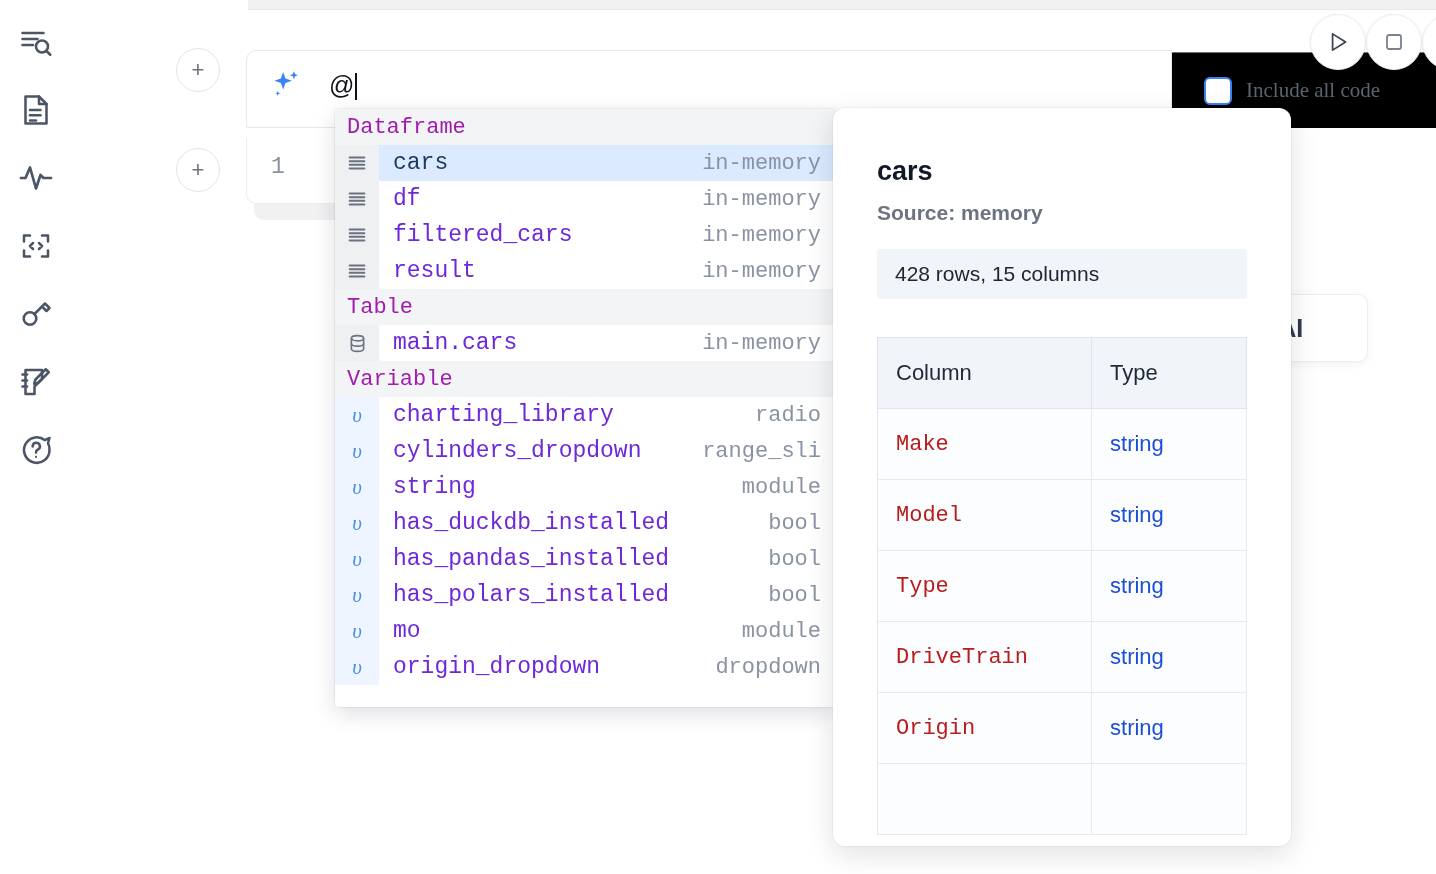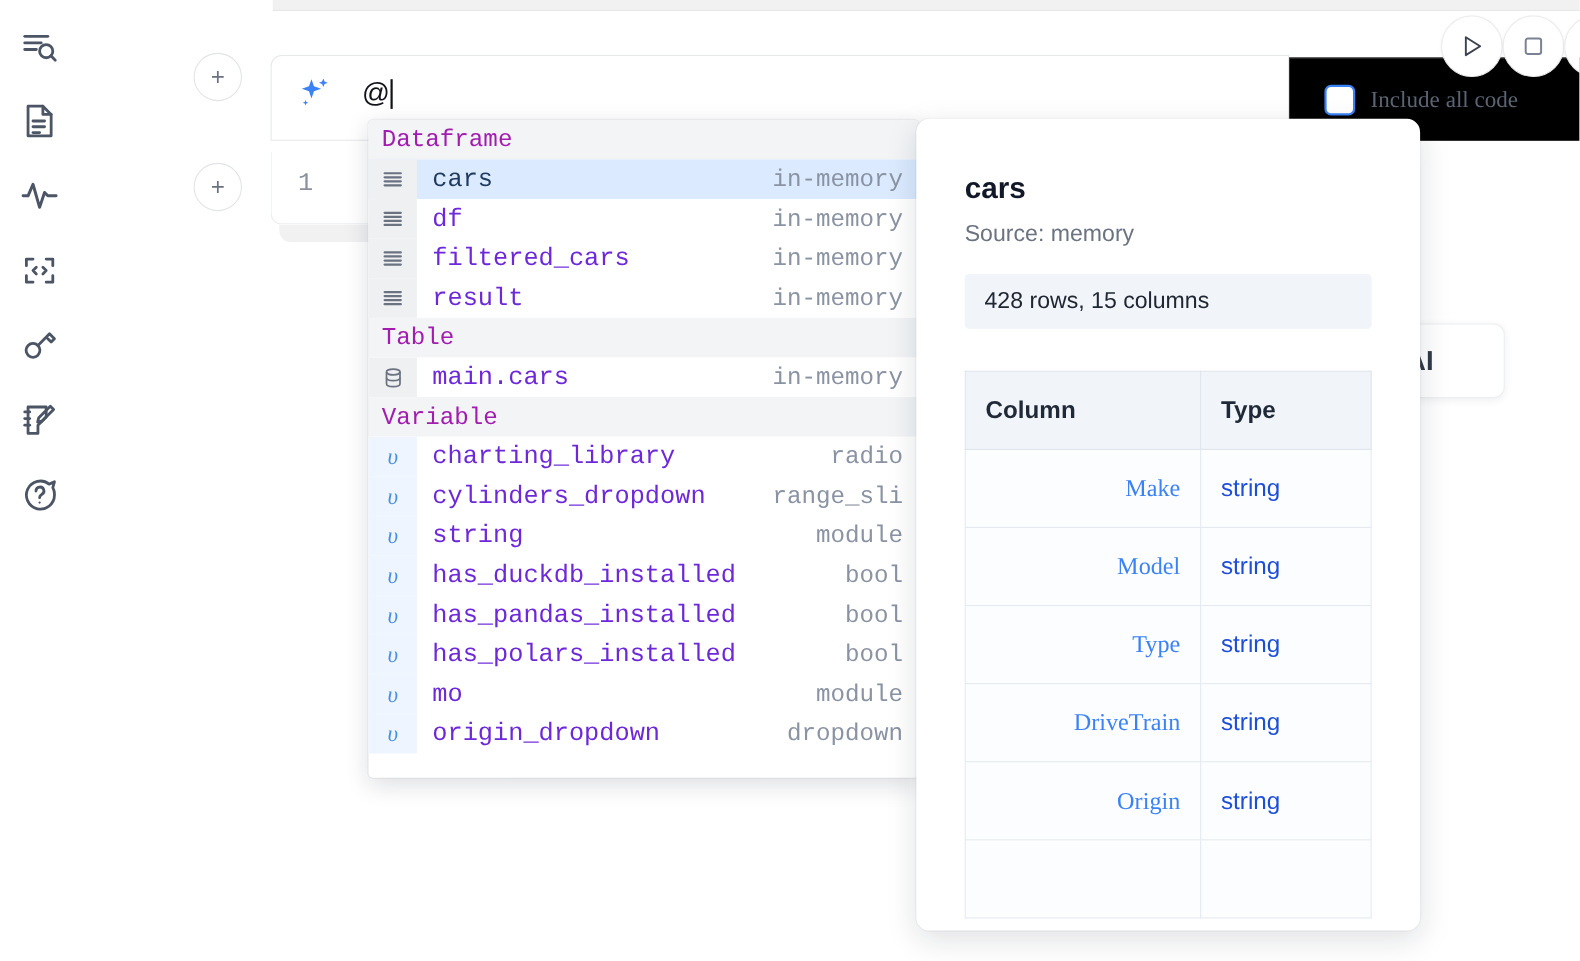--- a/index.html
+++ b/index.html
@@ -286,53 +286,53 @@
   .pv-title {
     font-size: 27px;
     font-weight: 700;
     color: #111827;
     margin: 0 0 14px 0;
   }
   .pv-source {
     font-size: 21px;
     color: #6b7280;
     margin-bottom: 24px;
+    font-weight: bold;
   }
   .pv-chip {
     background: #f1f4f8;
     border-radius: 4px;
     padding: 13px 18px;
     font-size: 21px;
     color: #202733;
     margin-bottom: 38px;
   }
   .pv-table {
     width: 100%;
     border-collapse: collapse;
     table-layout: fixed;
   }
   .pv-table th {
     background: #f1f4f8;
     border: 1px solid #dfe5ed;
     text-align: left;
-    font-weight: 700;
+    font-weight: 400;
     font-size: 22px;
     color: #1f2937;
     padding: 22px 18px;
   }
   .pv-table td {
     border: 1px solid #e5eaf1;
     padding: 22px 18px;
     font-size: 22px;
     background: #fcfdfe;
   }
   .pv-table td.col-name {
-    font-family: Liberation Serif, serif;
-    color: #3b82f6;
-    text-align: right;
+    font-family: Liberation Mono, monospace;
+    color: #b91c1c;
   }
   .pv-table td.col-type {
     color: #1d4ed8;
   }
   .pv-table col.c1 { width: 58%; }
   .pv-table col.c2 { width: 42%; }
 </style>
 </head>
 <body>
 

